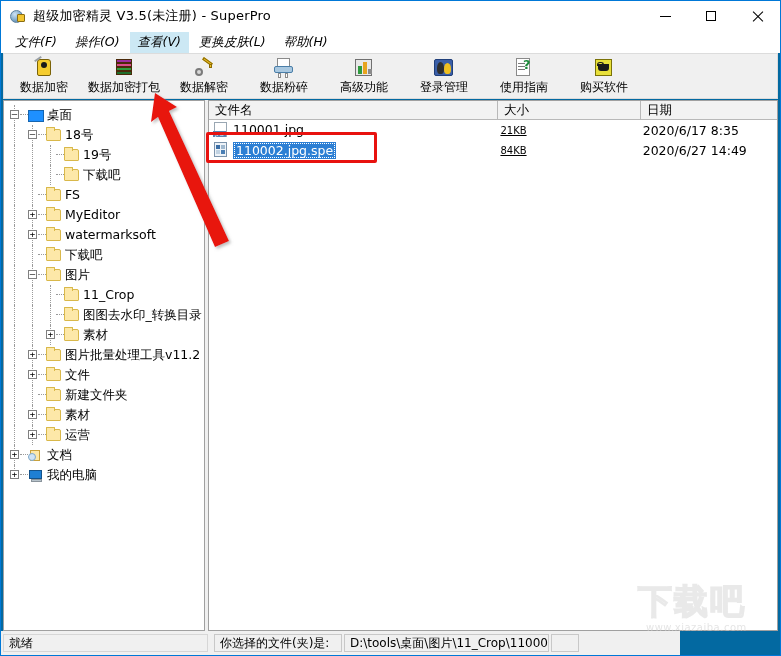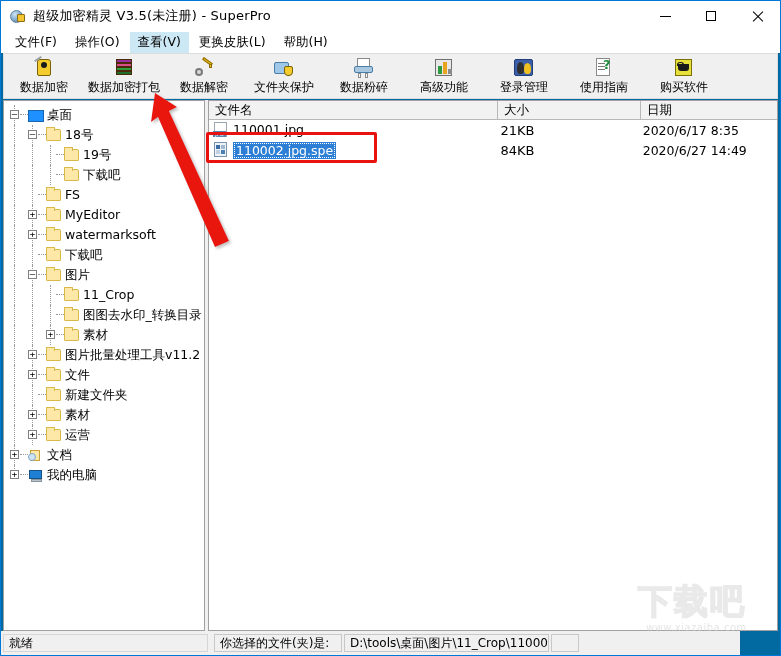--- a/index.html
+++ b/index.html
@@ -62,21 +62,21 @@
     width: 14px; height: 1px; background: #000;
   }
   .winbtn .g-close::before { transform: rotate(45deg); }
   .winbtn .g-close::after  { transform: rotate(-45deg); }
 
   
   .menubar {
     position: absolute; left: 0; top: 30px;
     width: 779px; height: 22px;
     background: #ffffff;
-    display: flex; align-items: center; padding-left: 6px;
+    display: flex; align-items: center; padding-left: 6px; font-style: italic;
   }
   .menuitem {
     font-size: 12.5px; color: #000;
     padding: 2px 8px; margin-right: 2px;
     white-space: nowrap;
   }
   .menuitem.active { background: #cce8f4; }
 
   
   .toolbar {
@@ -286,21 +286,21 @@
     padding-left: 6px; overflow: hidden; white-space: nowrap;
   }
   .lhcell.c-name { width: 289px; }
   .lhcell.c-size { width: 143px; }
   .lhcell.c-date { width: 136px; border-right: none; }
   .lrow { display: flex; height: 20px; align-items: center; }
   .lc-name {
     width: 289px; display: flex; padding-left: 4px;
     overflow: hidden; white-space: nowrap;
   }
-  .lc-size { width: 143px; font-size: 13px; padding-left: 6px; white-space: nowrap; }
+  .lc-size { width: 143px; font-size: 10px; padding-left: 6px; white-space: nowrap; text-decoration: underline; }
   .lc-date { width: 136px; font-size: 12.5px; white-space: nowrap; margin-left: 7px; }
   .fileicon { width: 16px; height: 16px; position: relative; flex: none; margin-right: 4px; }
   .fi-jpg .bg {
     position:absolute; left:1px; top:0; width:13px; height:15px;
     background:#ffffff; border:1px solid #9aa7b3;
   }
   .fi-jpg .tag {
     position:absolute; left:0px; bottom:1px; width:13px; height:6px;
     background:#5b82b0; color:#fff; font-size:5px; line-height:6px;
     text-align:center; font-family:"DejaVu Sans", sans-serif;
@@ -330,21 +330,21 @@
     pointer-events: none;
   }
   .arrow-svg {
     position: absolute; left: 140px; top: 80px;
     width: 110px; height: 180px; pointer-events: none;
   }
 
   
   .statusbar {
     position: absolute; left: 0; bottom: 0;
-    width: 739px; height: 24px;
+    width: 679px; height: 24px;
     background: #f0f0f0;
     display: flex; align-items: center;
   }
   .sb-cell {
     height: 18px; line-height: 17px;
     font-size: 12px; color: #000;
     border: 1px solid #c8c8c8;
     padding: 0 5px; margin-left: 2px;
     white-space: nowrap; overflow: hidden;
     background: #f0f0f0;
@@ -429,27 +429,20 @@
 
     <div class="tbtn">
       <div class="tb-icon ic-key">
         <div class="shaft"></div>
           <div class="tooth"></div>
           <div class="bow"></div>
       </div>
       <div class="tb-label">数据解密</div>
     </div>
 
-    <div class="tbtn">
-      <div class="tb-icon ic-folder-shield">
-        <div class="fold"></div>
-          <div class="sh"></div>
-      </div>
-      <div class="tb-label">文件夹保护</div>
-    </div>
 
     <div class="tbtn">
       <div class="tb-icon ic-shred">
         <div class="paper"></div>
           <div class="mach"></div>
           <div class="bit1"></div>
           <div class="bit2"></div>
       </div>
       <div class="tb-label">数据粉碎</div>
     </div>

